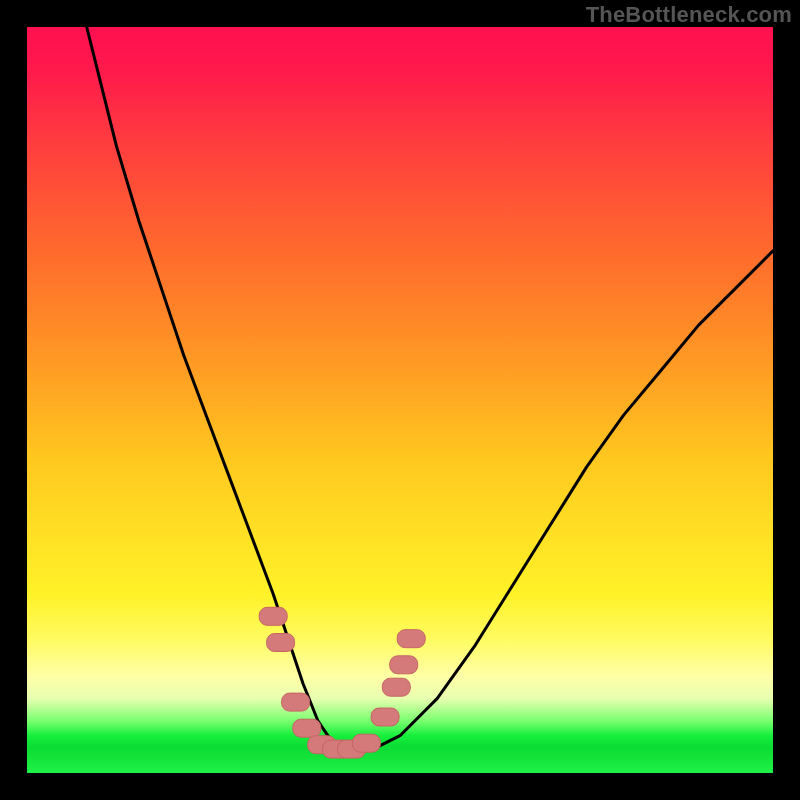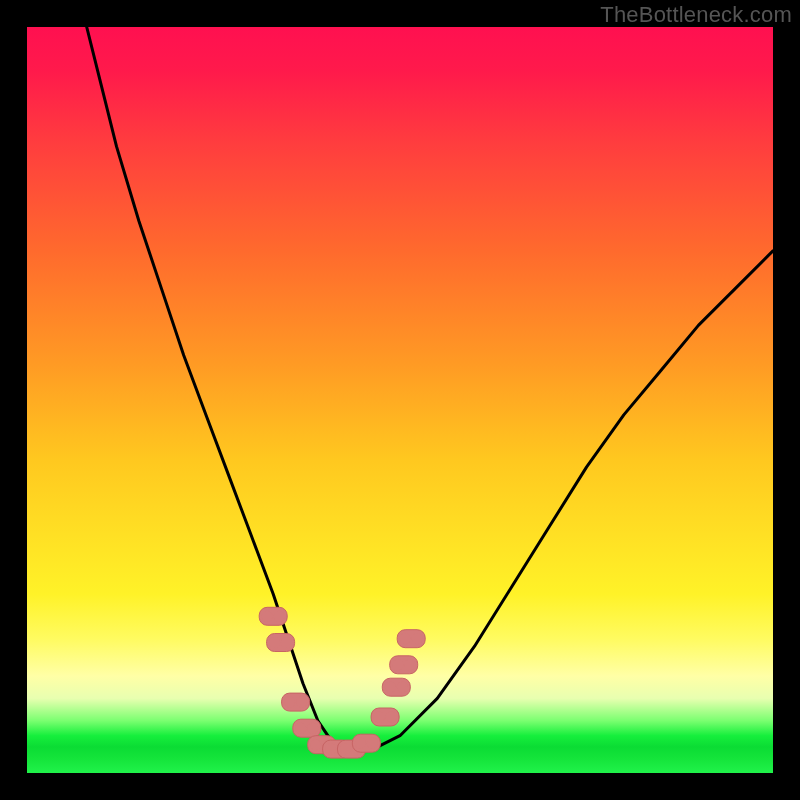--- a/index.html
+++ b/index.html
@@ -60,21 +60,21 @@
     left: 0;
     width: 746px;
     height: 746px;
   }
   .watermark {
     position: absolute;
     top: 2px;
     right: 8px;
     font-family: Arial, Helvetica, sans-serif;
     font-size: 22px;
-    font-weight: 400;
+    font-weight: 700;
     color: #555;
     letter-spacing: 0.2px;
   }
 </style>
 </head>
 <body>
 
 <div class="frame">
   <div class="plot-area">
     <div class="gradient-bg"></div>

